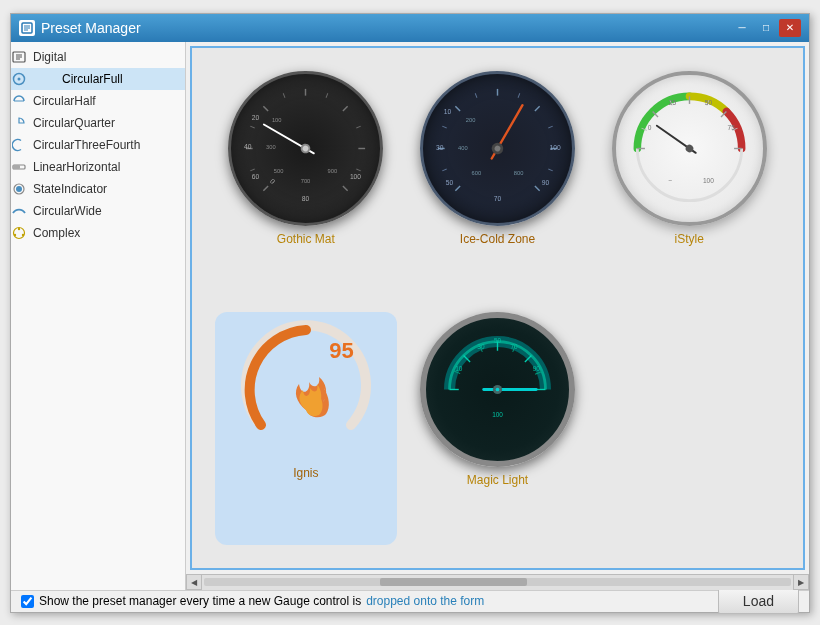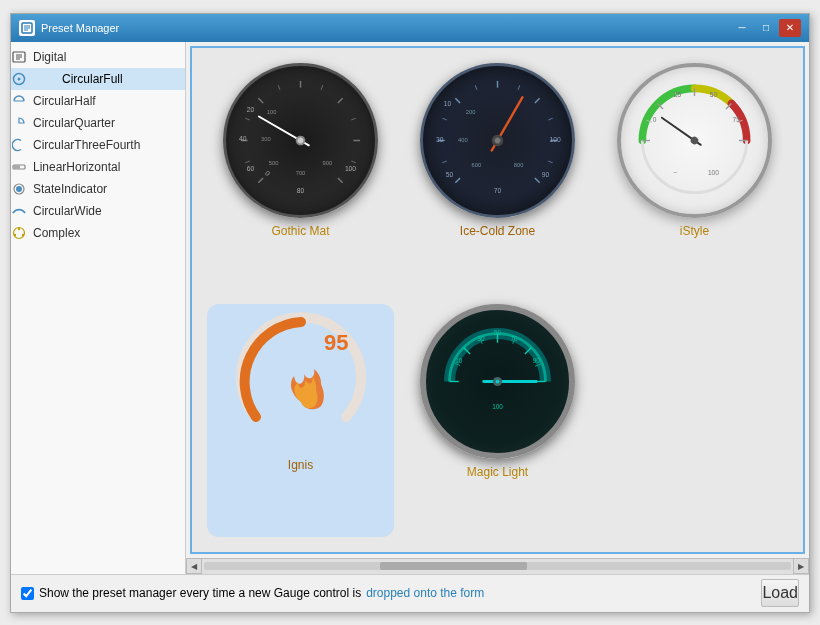--- a/index.html
+++ b/index.html
@@ -40,21 +40,21 @@
       border-radius: 2px;
       display: flex;
       align-items: center;
       justify-content: center;
       font-size: 9px;
       color: #2a7ab5;
       font-weight: bold;
     }
     .title-text {
       flex: 1;
-      font-size: 11px;
+      font-size: 14px;
       font-weight: normal;
     }
     .title-controls {
       display: flex;
       gap: 2px;
     }
     .title-btn {
       width: 22px;
       height: 18px;
       display: flex;
@@ -112,21 +112,21 @@
       overflow: hidden;
       position: relative;
       border: 2px solid #6ab0e8;
       margin: 4px;
       background: #e8e8e8;
     }
     .gauge-grid {
       display: grid;
       grid-template-columns: repeat(3, 1fr);
       gap: 10px;
-      padding: 15px;
+      padding: 23px;
       overflow-y: auto;
       height: 100%;
     }
     .gauge-cell {
       display: flex;
       flex-direction: column;
       align-items: center;
       gap: 6px;
     }
     .gauge-label {
@@ -228,46 +228,46 @@
     }
     .scroll-thumb {
       position: absolute;
       left: 30%;
       width: 25%;
       height: 100%;
       background: #aaa;
       border-radius: 2px;
     }
     .bottom-bar {
-      height: 38px;
+      height: 22px;
       background: #f0f0f0;
       border-top: 1px solid #ccc;
       display: flex;
       align-items: center;
       justify-content: space-between;
       padding: 0 10px;
       flex-shrink: 0;
     }
     .checkbox-area {
       display: flex;
       align-items: center;
       gap: 5px;
       font-size: 12px;
     }
     .checkbox-area a {
       color: #2980b9;
       text-decoration: none;
     }
     .load-btn {
-      padding: 4px 0;
+      padding: 4px 24px;
       background: linear-gradient(to bottom, #f5f5f5, #ddd);
       border: 1px solid #bbb;
       border-radius: 2px;
       cursor: pointer;
-      font-size: 16px;
+      font-size: 14px;
       color: #333;
     }
 
     
     .gauge-svg {
       position: absolute;
       top: 0; left: 0;
       width: 100%; height: 100%;
     }
 

